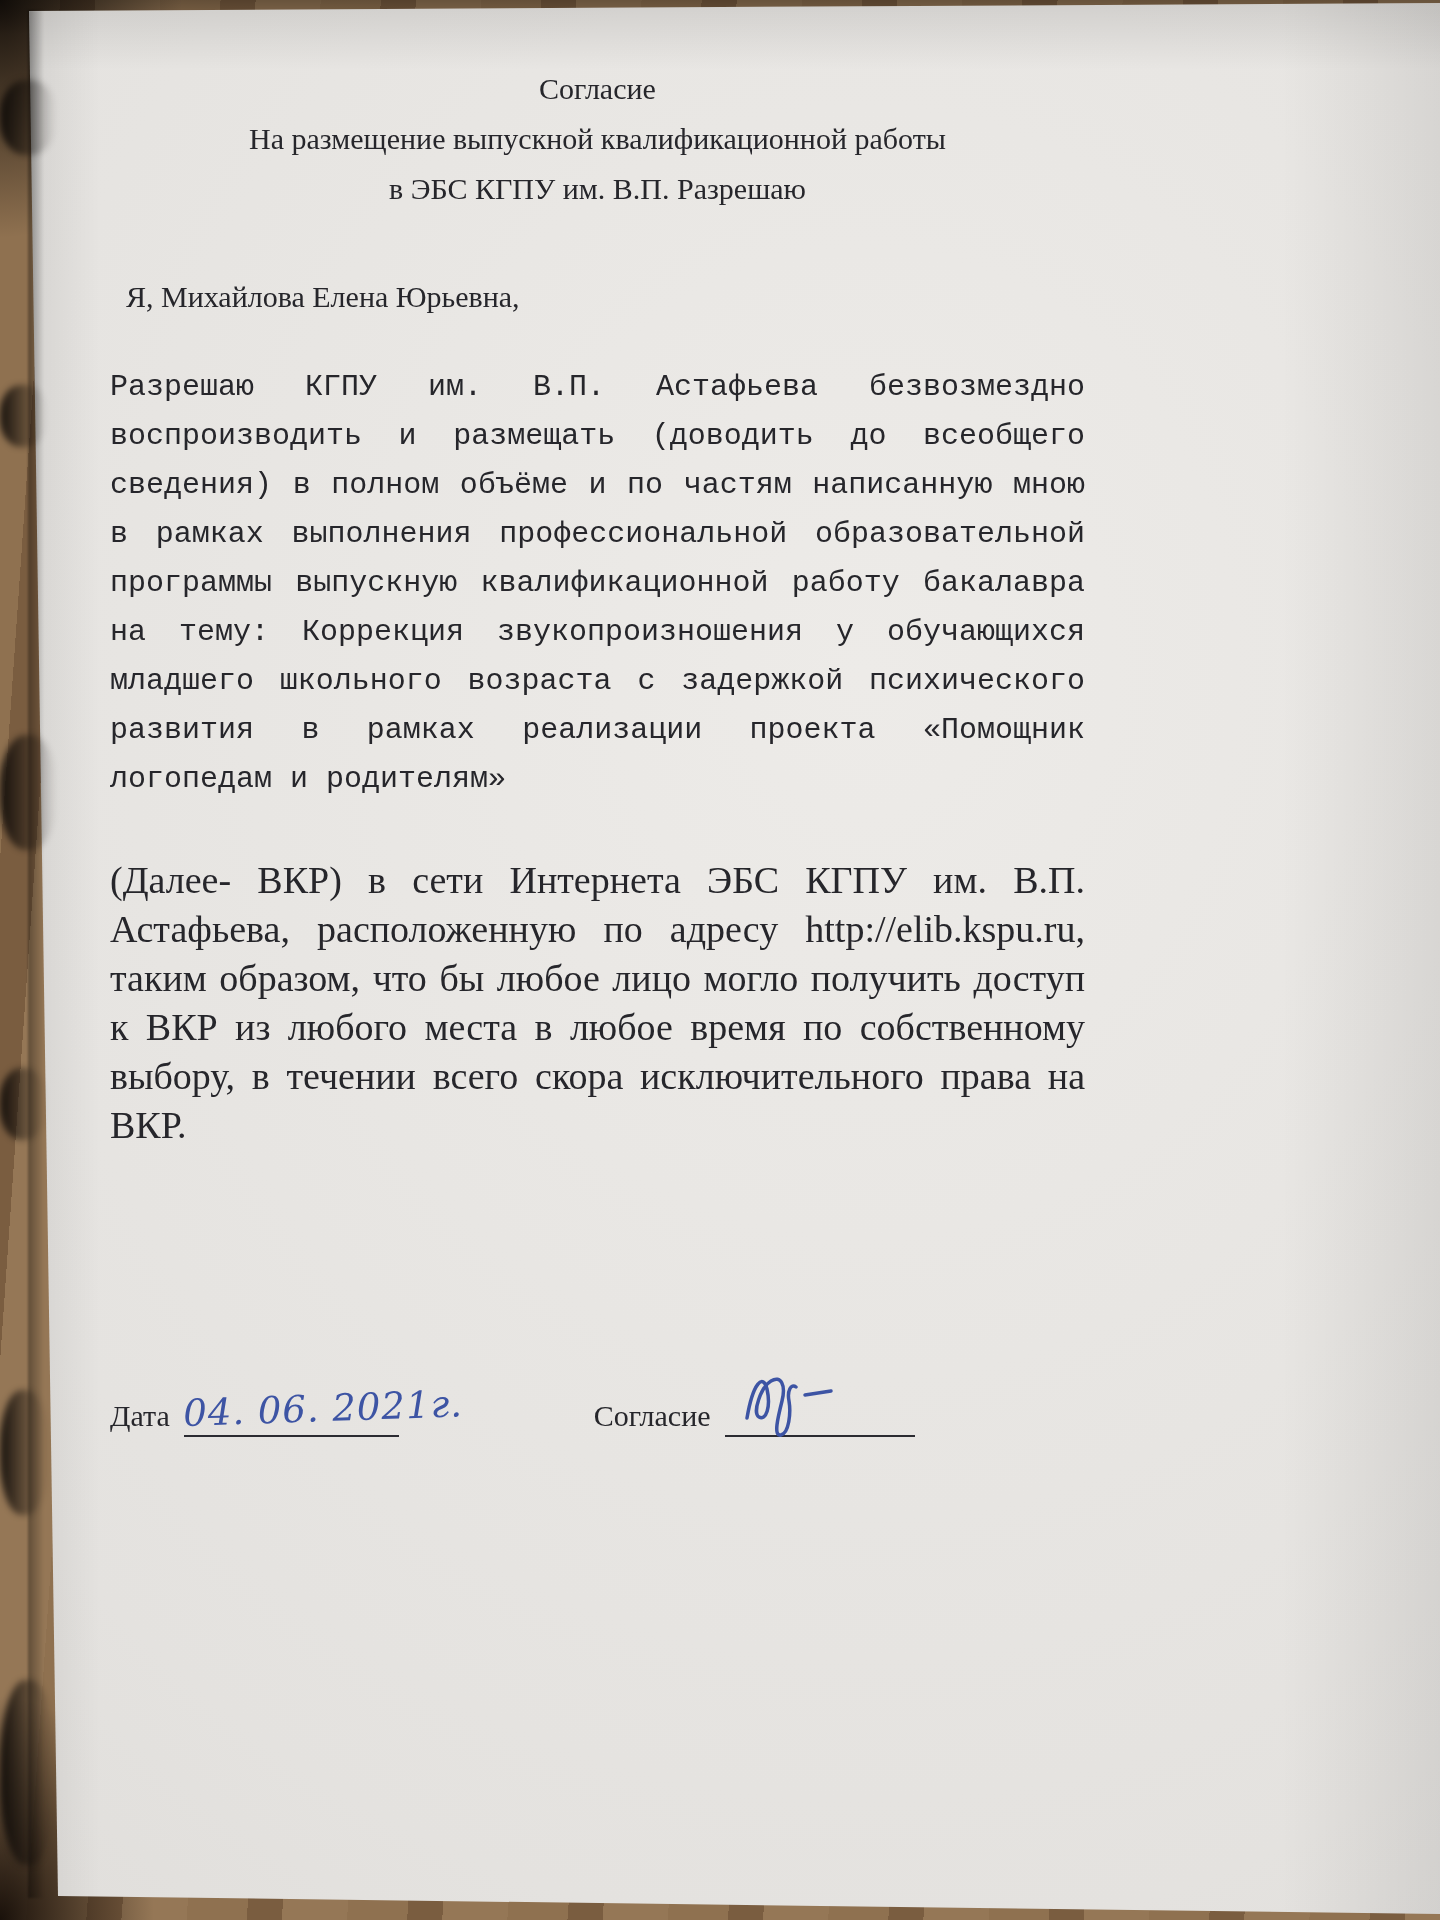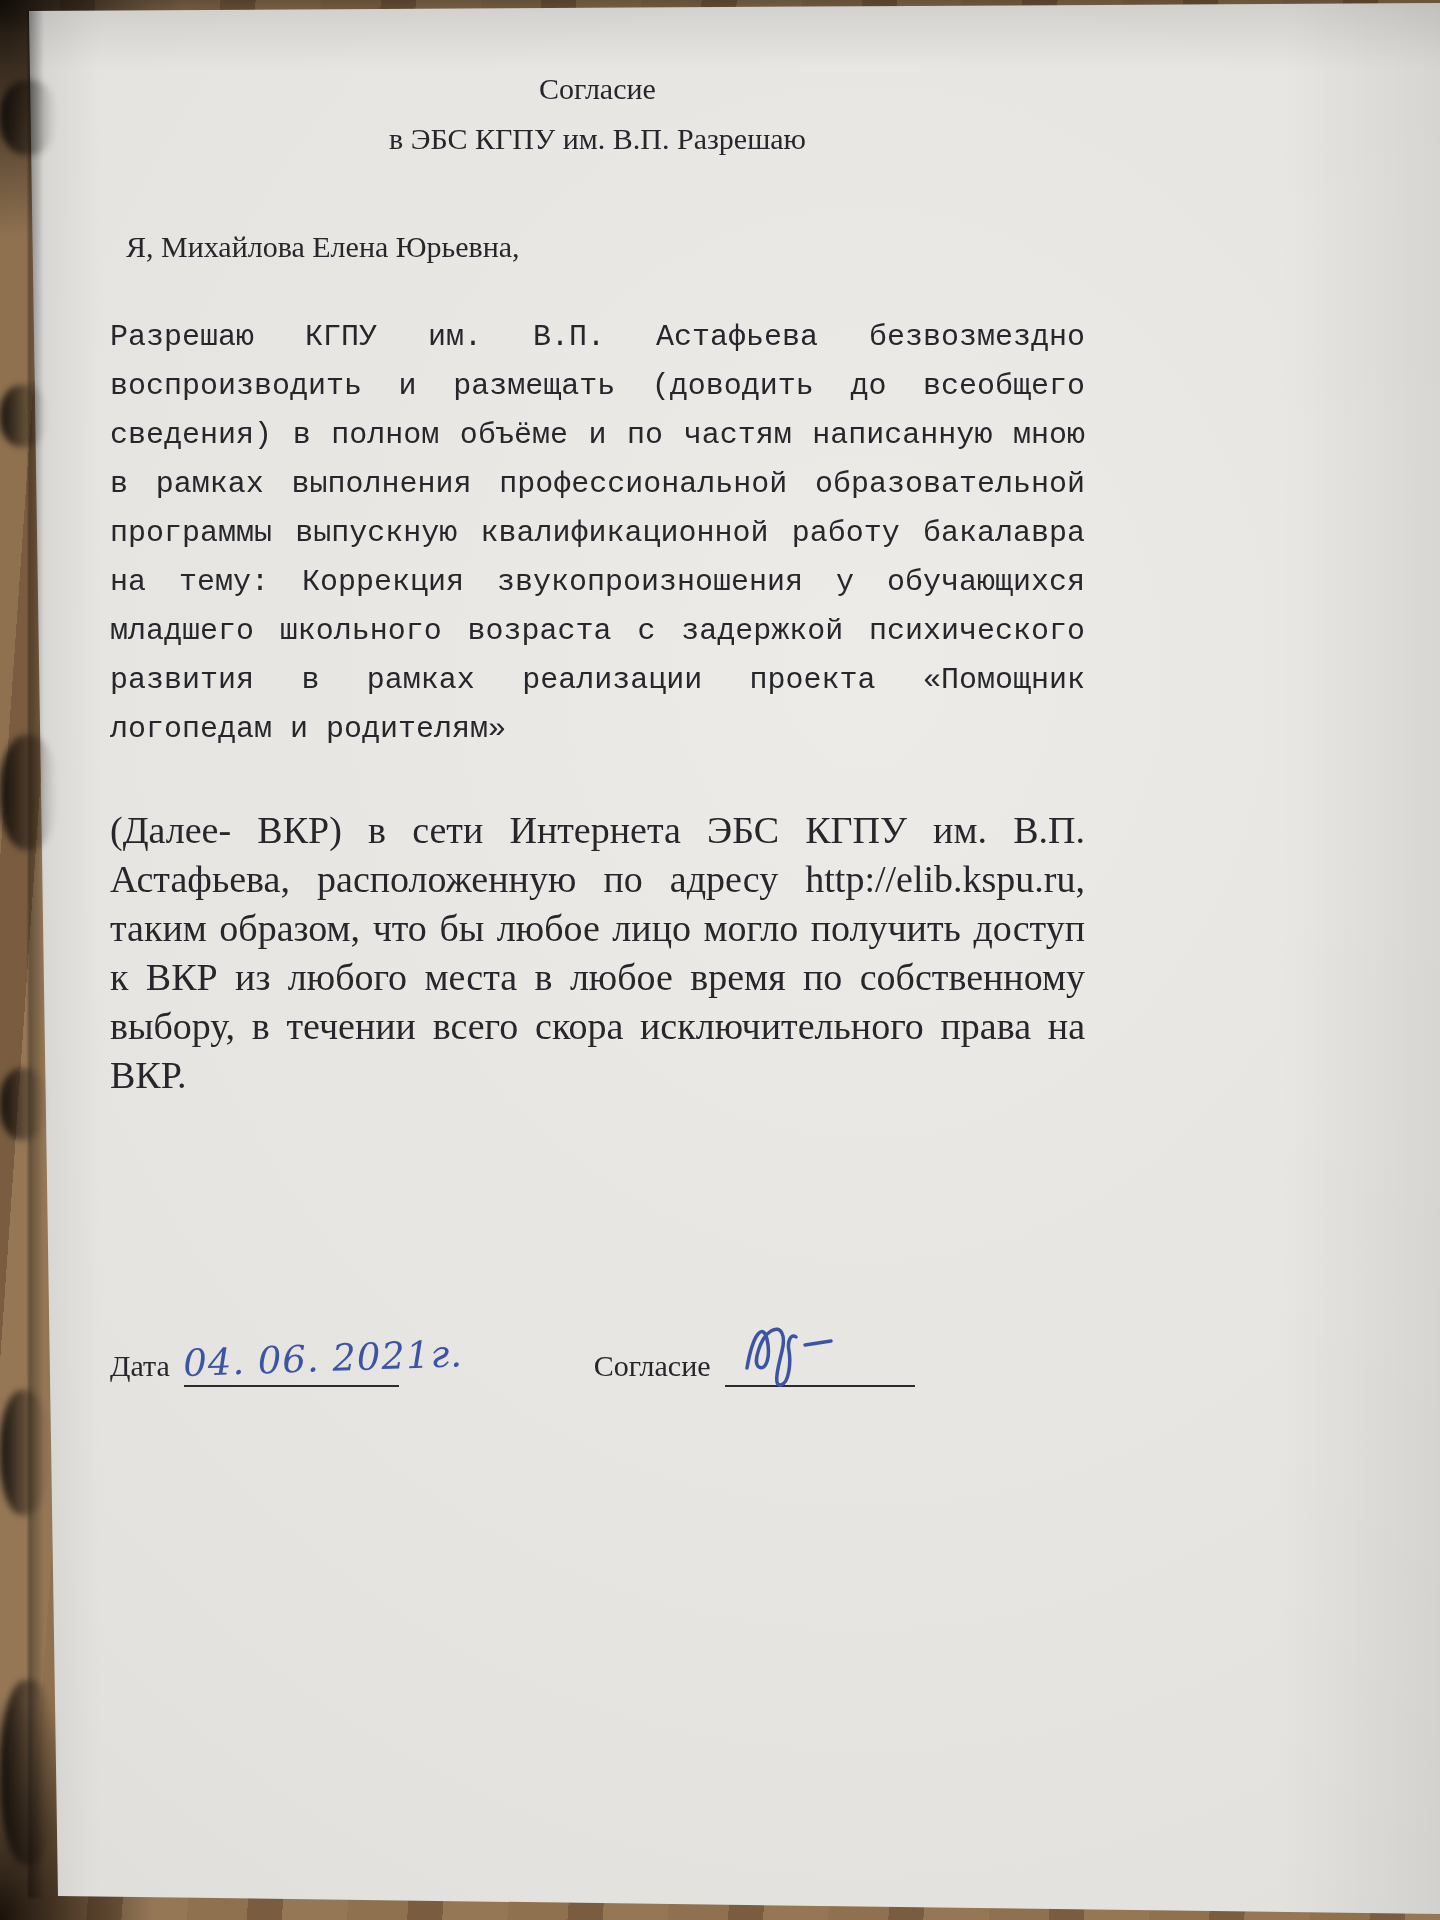--- a/index.html
+++ b/index.html
@@ -80,20 +80,21 @@
 <body>
 
 <div class="scene">
   <div class="wood"></div>
 
   <div class="paper">
     <div class="content">
 
       <div class="title">
         <div>Согласие</div>
+        <div>На размещение выпускной квалификационной работы</div>
         <div>в ЭБС КГПУ им. В.П. Разрешаю</div>
       </div>
 
       <p class="intro">Я, Михайлова Елена Юрьевна,</p>
 
       <p class="para">Разрешаю КГПУ им. В.П. Астафьева безвозмездно воспроизводить и размещать (доводить до всеобщего сведения) в полном объёме и по частям написанную мною в рамках выполнения профессиональной образовательной программы выпускную квалификационной работу бакалавра на тему:  Коррекция звукопроизношения у обучающихся младшего школьного возраста с задержкой психического развития в рамках реализации проекта «Помощник логопедам и родителям»</p>
 
       <div class="block2">
         <p>(Далее- ВКР) в сети Интернета ЭБС КГПУ им. В.П. Астафьева, расположенную по адресу http://elib.kspu.ru, таким образом, что бы любое лицо могло получить доступ к ВКР из любого места в любое время по собственному выбору, в течении всего скора исключительного права на ВКР.</p>
       </div>

